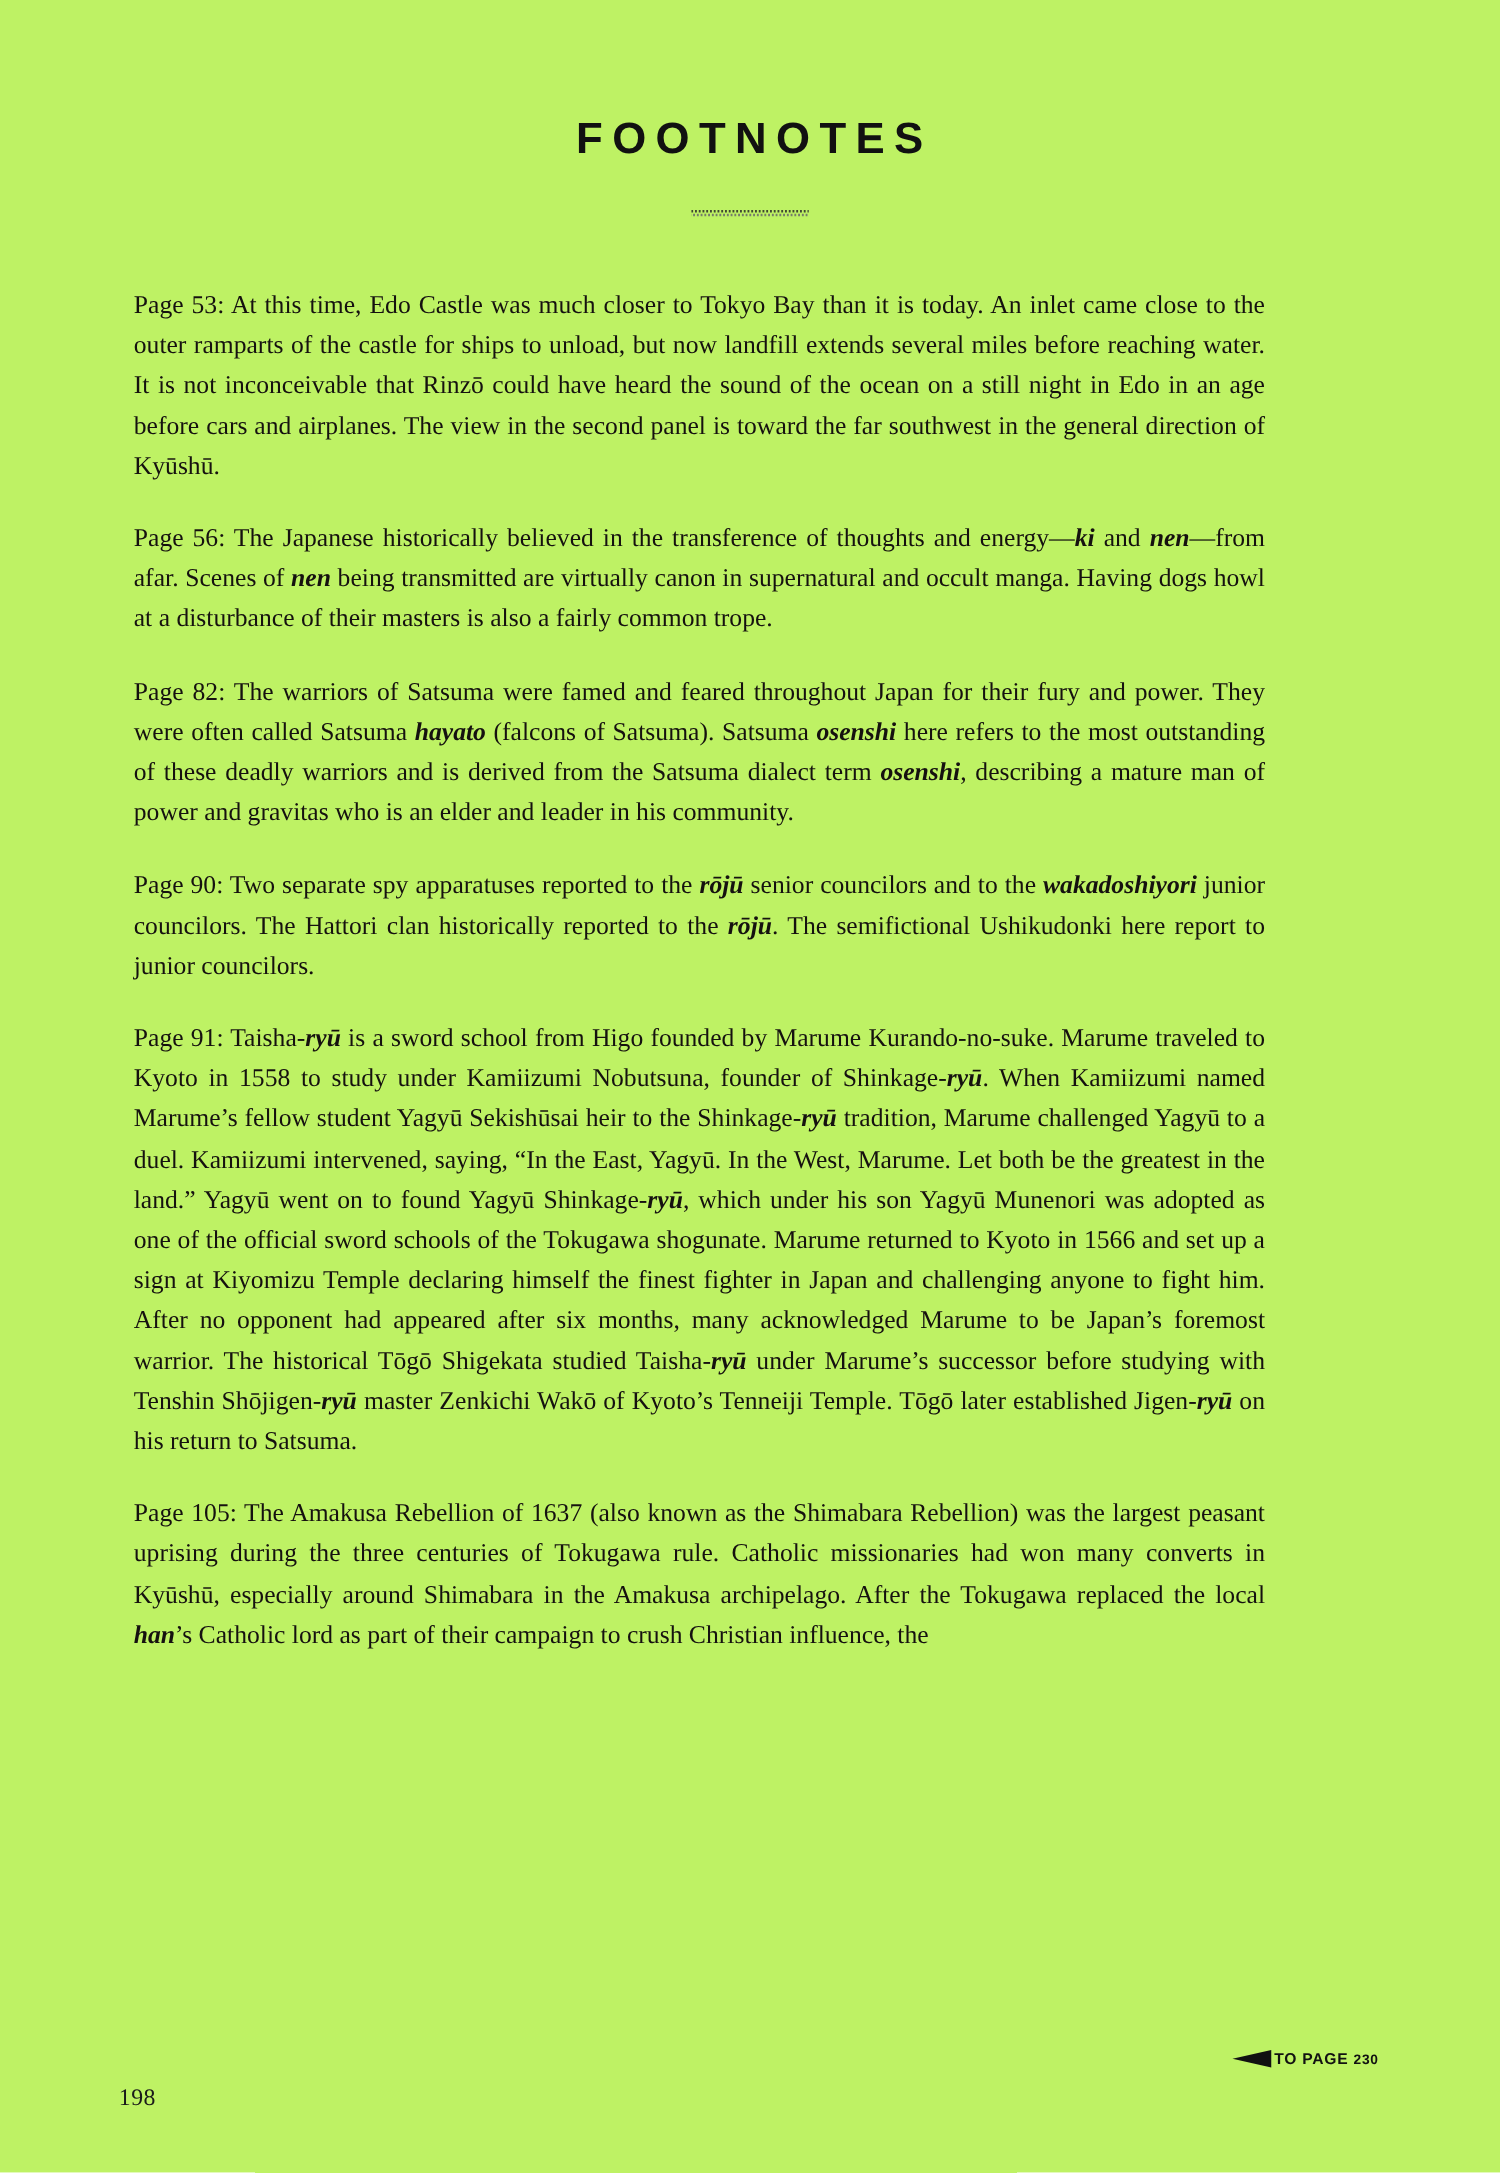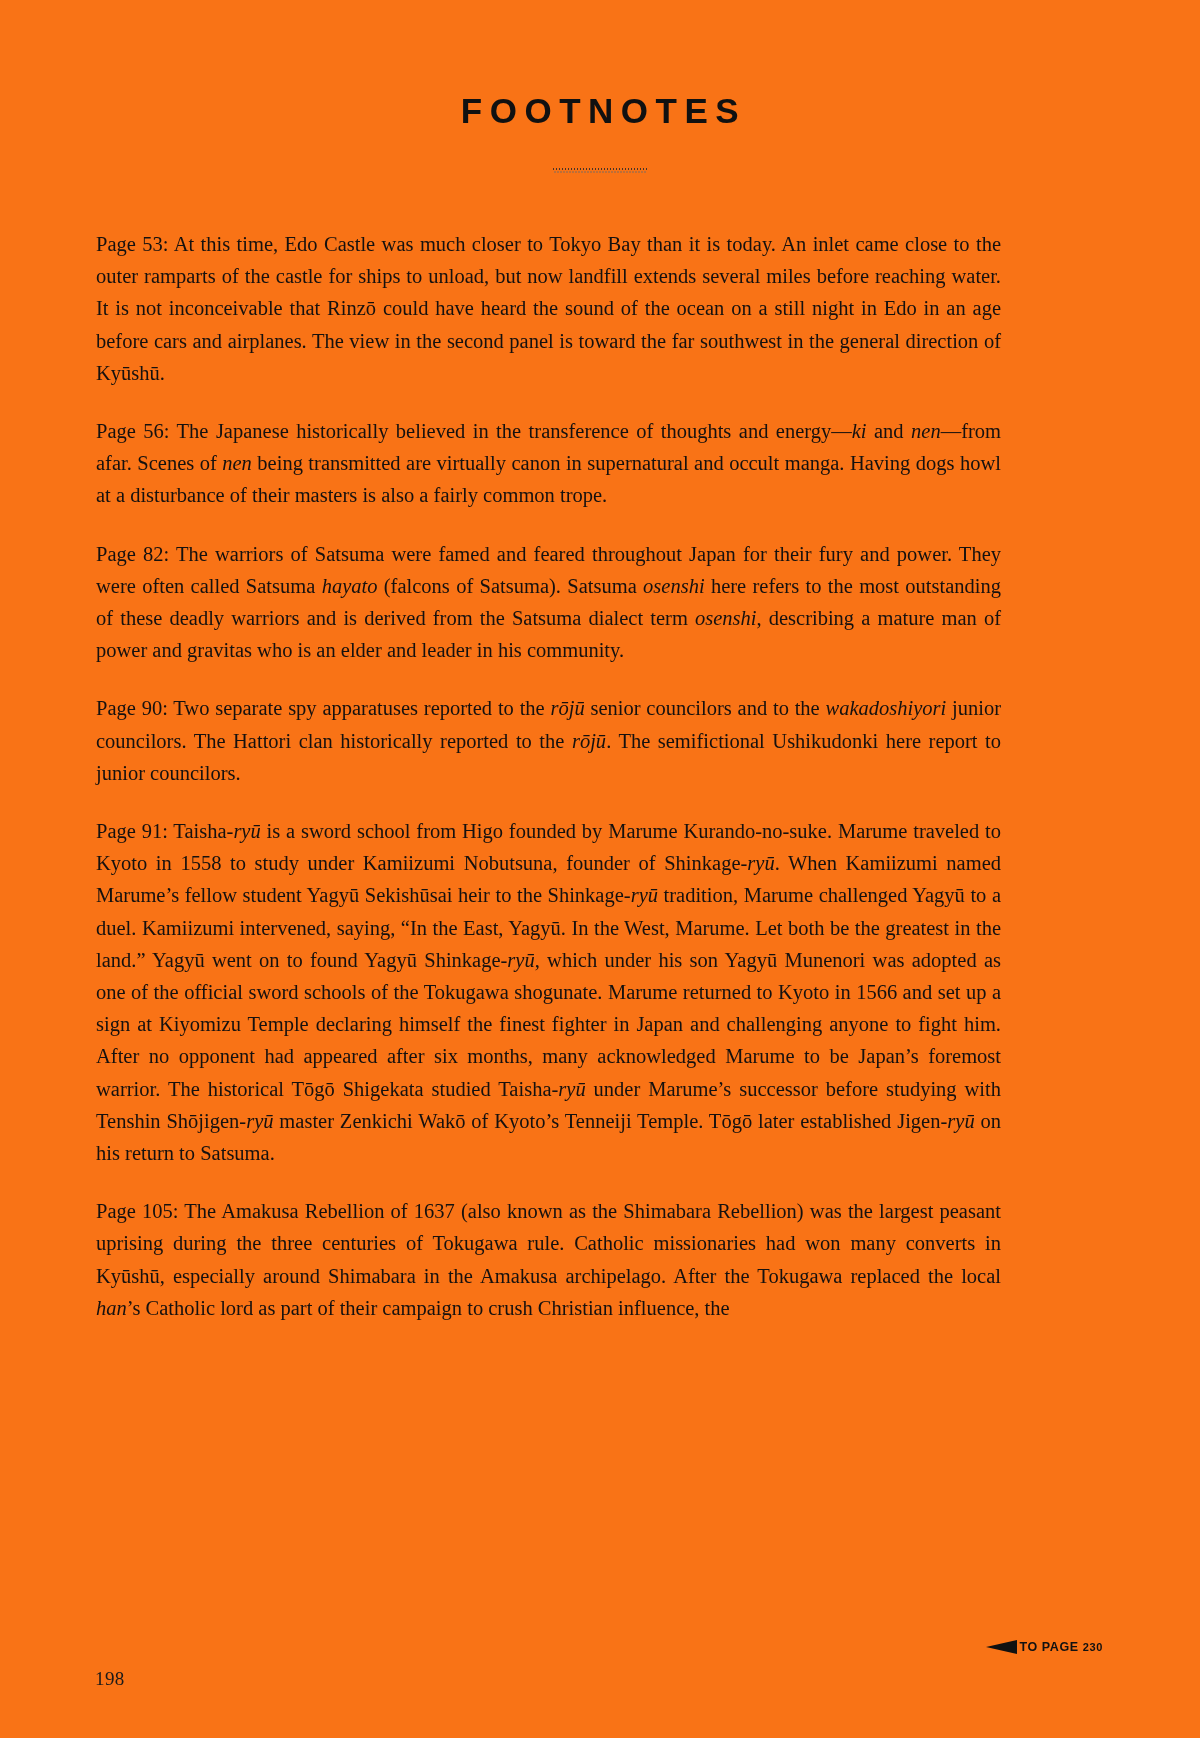--- a/index.html
+++ b/index.html
@@ -12,21 +12,21 @@
     height: 1738px;
     position: relative;
     font-family: "Liberation Serif", "DejaVu Serif", serif;
     color: #1a1a1a;
     overflow: hidden;
   }
 
   .page {
     position: absolute;
     inset: 0;
-    background: #f97316;
+    background: #bef264;
   }
 
   
   .title-block {
     position: absolute;
     top: 92px;
     left: 0;
     right: 0;
     text-align: center;
   }
@@ -55,37 +55,38 @@
     background-size: 3px 2px, 3px 2px;
     background-position: 0 0, 1.5px 3px;
     background-repeat: repeat-x, repeat-x;
     opacity: 0.85;
   }
 
   
   .body-column {
     position: absolute;
     top: 228px;
-    left: 96px;
+    left: 107px;
     width: 905px;
   }
   .note {
     font-size: 20.5px;
     line-height: 32.2px;
     text-align: justify;
     text-justify: inter-word;
     margin: 0 0 26px 0;
     color: #15110f;
     -webkit-font-smoothing: antialiased;
   }
   .note:last-child {
     margin-bottom: 0;
   }
   .note i, .note em {
     font-style: italic;
+    font-weight: bold;
   }
 
   
   .folio {
     position: absolute;
     left: 95px;
     bottom: 48px;
     font-size: 19px;
     letter-spacing: 0.4px;
     color: #1a1a1a;

